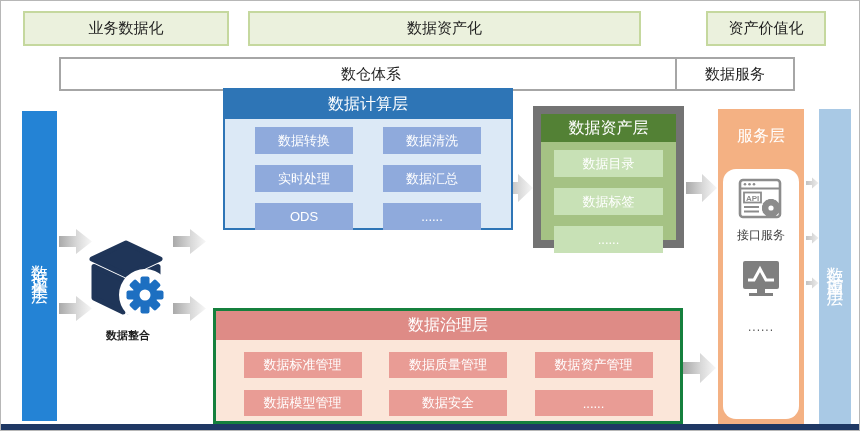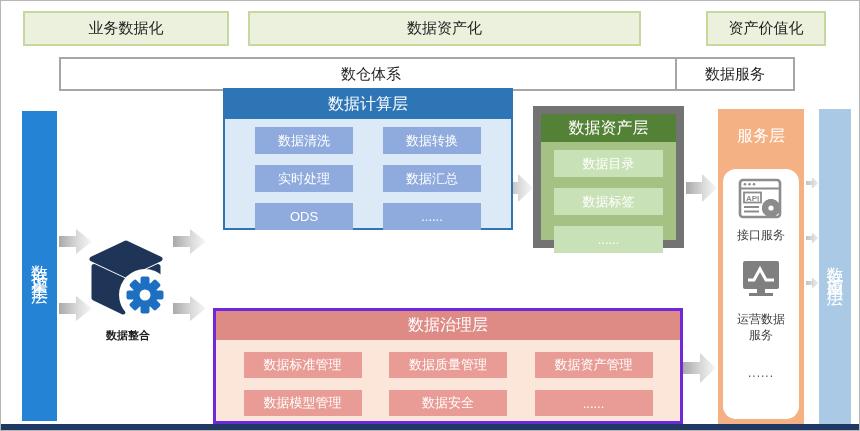--- a/index.html
+++ b/index.html
@@ -15,21 +15,21 @@
   .vbar{color:#ffffff;font-size:17px;}
   .vtext{writing-mode:vertical-rl;text-orientation:upright;letter-spacing:6px;line-height:1;}
   
   .layer-head{color:#fff;font-size:16px;display:flex;align-items:center;justify-content:center;}
   .compute-box{background:#dce9f6;border:2px solid #2e75b6;}
   .compute-head{background:#2e75b6;height:29px;}
   .compute-item{background:#8faadc;color:#fff;font-size:13px;height:27px;}
   .asset-box{background:#a5c284;border:8px solid #737373;}
   .asset-head{background:#538135;height:28px;}
   .asset-item{background:#c8e1b6;color:#fff;font-size:13px;height:27px;margin:0 13px;}
-  .gov-box{background:#fbe6d9;border:3px solid #6d28d9;}
+  .gov-box{background:#fbe6d9;border:3px solid #15803d;}
   .gov-head{background:#de8b86;height:29px;}
   .gov-item{background:#e99c95;color:#fff;font-size:13px;height:26px;}
   .grid2{display:grid;grid-template-columns:repeat(2,98px);justify-content:space-evenly;
          row-gap:11px;padding-top:8px;}
   .grid3{display:grid;grid-template-columns:repeat(3,118px);justify-content:space-evenly;
          row-gap:12px;padding-top:12px;}
   .service-box{background:#f4b183;}
   .service-title{color:#fff;font-size:16px;text-align:center;padding-top:17px;}
   .service-inner{background:#fff;display:flex;flex-direction:column;align-items:center;border-radius:13px;}
   .svc-label{font-size:12px;color:#3d3d3d;text-align:center;line-height:1.35;}
@@ -113,22 +113,22 @@
       <rect x="55.5" y="38.5" width="9" height="37" rx="2" transform="rotate(135 60 57)"></rect>
       <circle cx="60" cy="57" r="12.5"></circle>
     </g>
     <circle cx="60" cy="57" r="5.5" fill="#ffffff"></circle>
   </svg>
   <div class="abs cube-label" style="left:70px;top:327px;width:114px;">数据整合</div>
 
   <div class="abs compute-box" style="left:210px;top:87px;width:290px;height:142px;margin-left:12px;">
     <div class="compute-head layer-head">数据计算层</div>
     <div class="grid2">
+      <div class="compute-item center">数据转换</div>
       <div class="compute-item center">数据清洗</div>
-      <div class="compute-item center">数据转换</div>
       <div class="compute-item center">实时处理</div>
       <div class="compute-item center">数据汇总</div>
       <div class="compute-item center">ODS</div>
       <div class="compute-item center">......</div>
     </div>
   </div>
 
   <div class="abs asset-box" style="left:532px;top:105px;width:151px;height:142px;">
     <div class="asset-head layer-head">数据资产层</div>
     <div style="display:flex;flex-direction:column;row-gap:11px;padding-top:8px;">
@@ -172,21 +172,20 @@
         </g>
         <circle cx="33" cy="30" r="2.6" fill="#ffffff"></circle>
       </svg>
       <div class="svc-label" style="margin-top:5px;">接口服务</div>
       <svg width="42" height="38" viewBox="0 0 42 38" style="margin-top:17px;">
         <rect x="3" y="1" width="36" height="28" rx="2" fill="#7f7f7f"></rect>
         <polyline points="8,20 14,20 20,9 26,20 34,20" fill="none" stroke="#ffffff" stroke-width="3"></polyline>
         <rect x="17" y="29" width="8" height="4" fill="#7f7f7f"></rect>
         <rect x="9" y="33" width="24" height="3" fill="#7f7f7f"></rect>
       </svg>
-      <div class="svc-label" style="margin-top:13px;width:58px;">运营数据服务</div>
       <div class="dots" style="margin-top:22px;">......</div>
     </div>
   </div>
 
   <svg class="abs" style="left:805px;top:176px;" width="13" height="12">
     <polygon points="0,4 6,4 6,0.5 12.5,6 6,11.5 6,8 0,8" fill="url(#gArrowS)"></polygon>
     </svg>
   <svg class="abs" style="left:805px;top:231px;" width="13" height="12">
     <polygon points="0,4 6,4 6,0.5 12.5,6 6,11.5 6,8 0,8" fill="url(#gArrowS)"></polygon>
     </svg>

